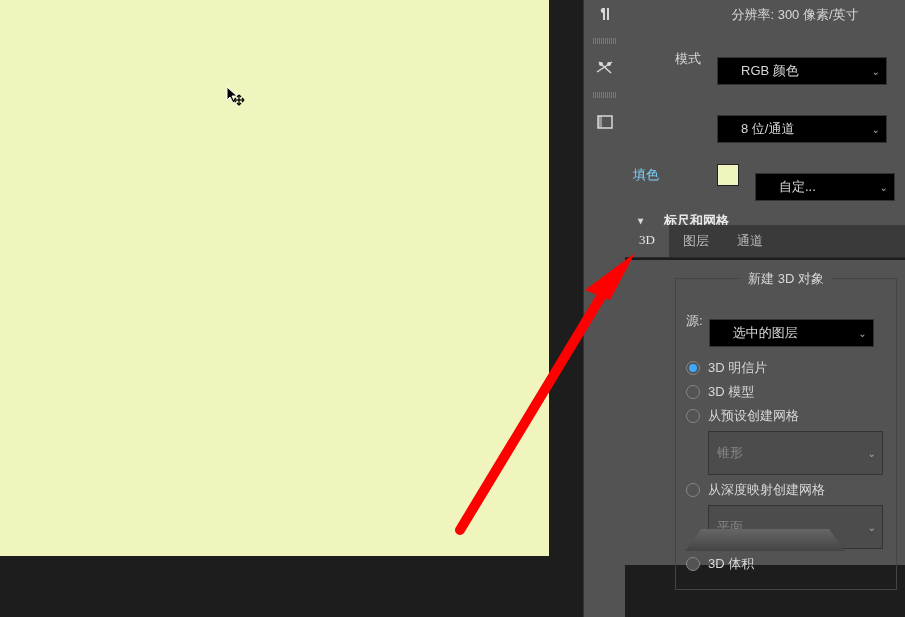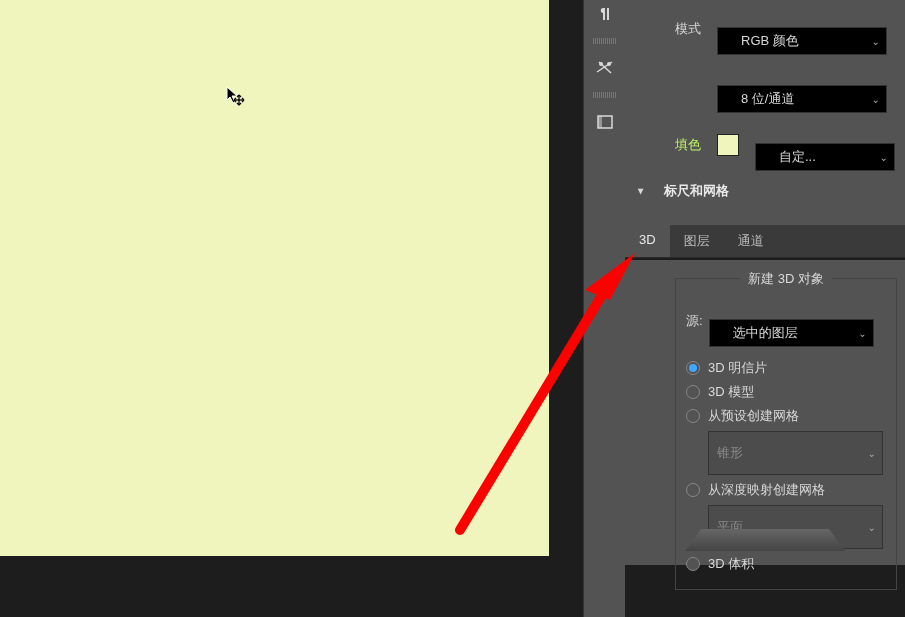--- a/index.html
+++ b/index.html
@@ -68,22 +68,21 @@
       align-items: center;
       padding: 3px 8px;
       gap: 16px;
     }
     .prop-label {
       color: #d8d8d8;
       text-align: right;
       min-width: 68px;
     }
     .prop-label-short {
-      color: #bef264;
-      text-align: right;
+      color: #7dd3fc;
       min-width: 68px;
     }
     .dropdown {
       background: #000000;
       border: 1px solid #333;
       color: #d8d8d8;
       padding: 4px 23px;
       position: relative;
       width: 170px;
       cursor: pointer;
@@ -126,20 +125,21 @@
     }
     .panel-tabs {
       display: flex;
       background: #3a3a3a;
       border-bottom: 1px solid #2a2a2a;
     }
     .panel-tab {
       padding: 7px 14px;
       color: #bbb;
       cursor: pointer;
+      font-family: Liberation Serif, serif;
     }
     .panel-tab.active {
       background: #535353;
       color: #e8e8e8;
     }
     .panel-3d-body {
       position: absolute;
       left: 625px;
       top: 260px;
       width: 280px;
@@ -277,20 +277,24 @@
     </div>
   <div class="tool-cell">
     <svg width="18" height="16" viewBox="0 0 18 16">
       <rect x="2" y="2" width="14" height="12" fill="none" stroke="#d8d8d8" stroke-width="1.5"></rect>
       <rect x="2" y="2" width="4" height="12" fill="#d8d8d8" opacity="0.5"></rect>
     </svg>
   </div>
 </div>
 
 <div class="properties-panel">
+  <div class="resolution-line">
+    <span>分辨率:</span>
+    <span>300 像素/英寸</span>
+  </div>
   <div class="prop-row">
     <span class="prop-label">模式</span>
     <div class="dropdown">
       <span>RGB 颜色</span>
       <span class="dropdown-arrow">⌄</span>
     </div>
   </div>
   <div class="prop-row">
     <span class="prop-label"></span>
     <div class="dropdown">

